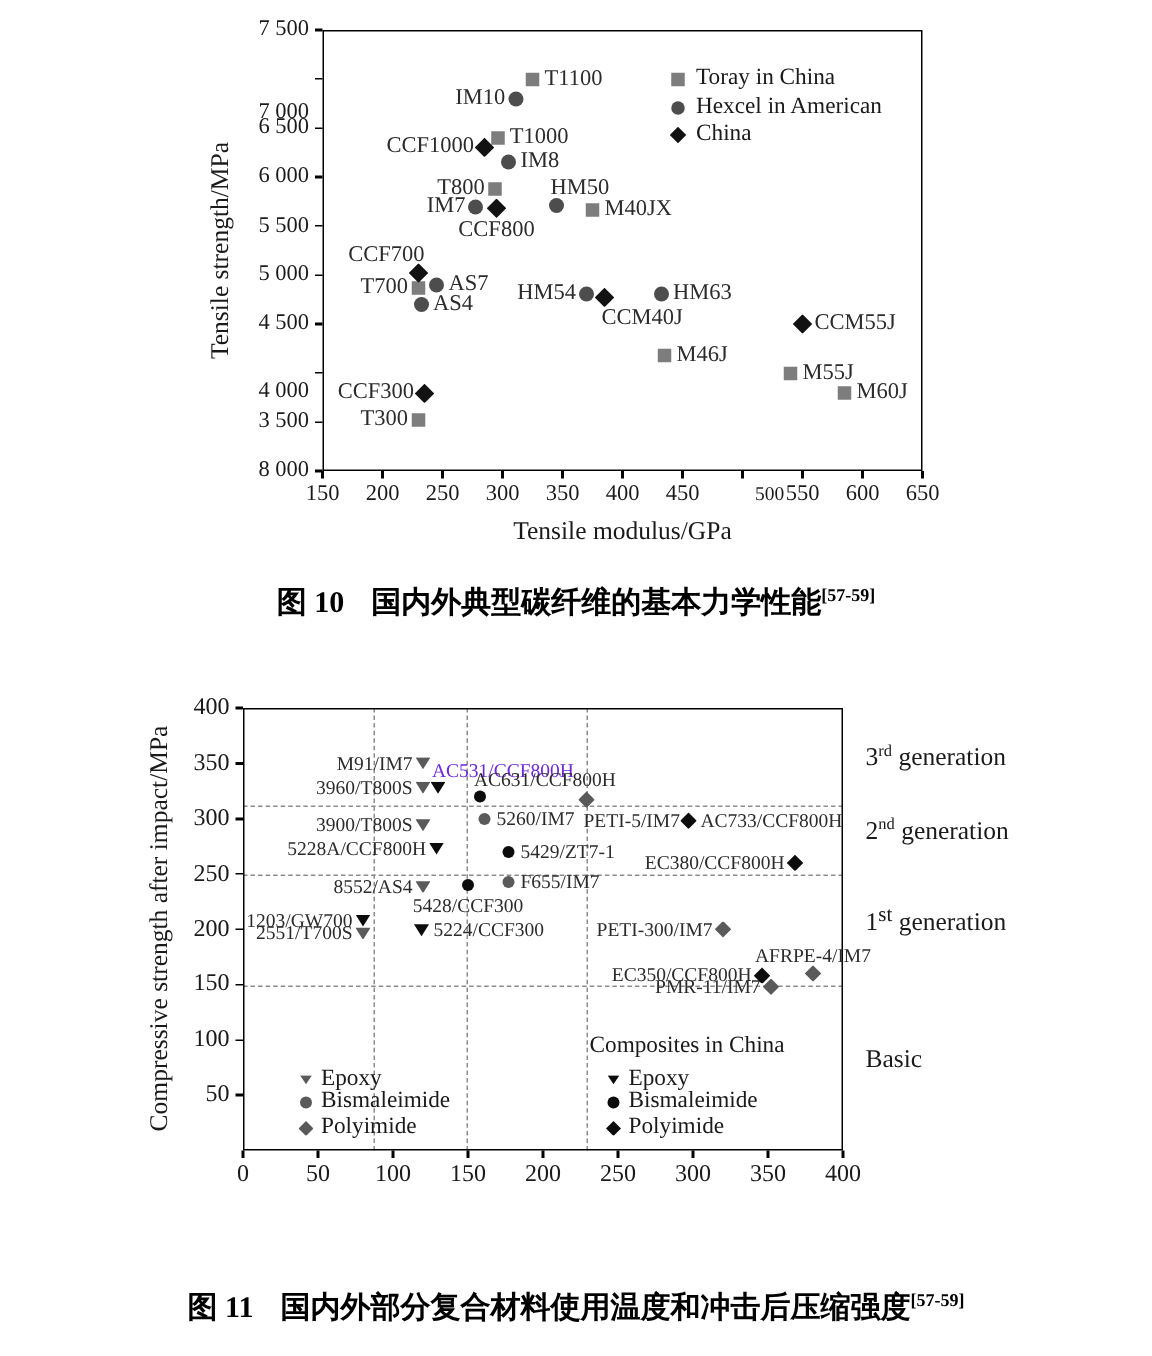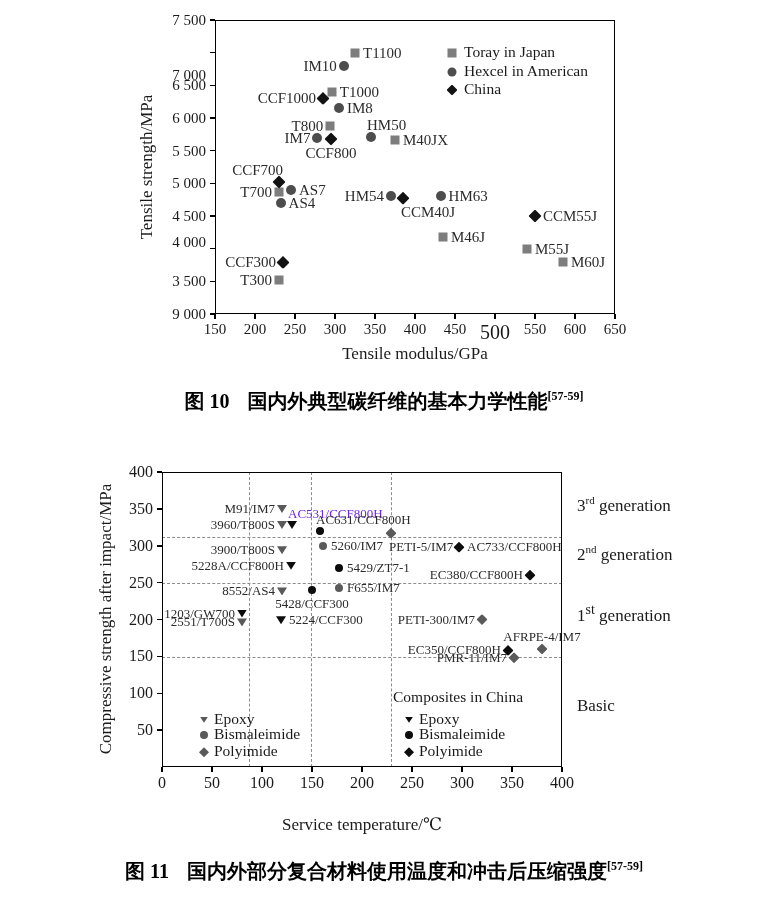--- a/index.html
+++ b/index.html
@@ -27,33 +27,33 @@
       <div style="position: absolute; left: 295px; top: 321px; transform: translateX(-50%); font-size: 15px; white-space: nowrap;">250</div>
       <div style="position: absolute; left: 334.25px; top: 314px; width: 1.5px; height: 5px; background: rgb(0, 0, 0);"></div>
       <div style="position: absolute; left: 335px; top: 321px; transform: translateX(-50%); font-size: 15px; white-space: nowrap;">300</div>
       <div style="position: absolute; left: 374.25px; top: 314px; width: 1.5px; height: 5px; background: rgb(0, 0, 0);"></div>
       <div style="position: absolute; left: 375px; top: 321px; transform: translateX(-50%); font-size: 15px; white-space: nowrap;">350</div>
       <div style="position: absolute; left: 414.25px; top: 314px; width: 1.5px; height: 5px; background: rgb(0, 0, 0);"></div>
       <div style="position: absolute; left: 415px; top: 321px; transform: translateX(-50%); font-size: 15px; white-space: nowrap;">400</div>
       <div style="position: absolute; left: 454.25px; top: 314px; width: 1.5px; height: 5px; background: rgb(0, 0, 0);"></div>
       <div style="position: absolute; left: 455px; top: 321px; transform: translateX(-50%); font-size: 15px; white-space: nowrap;">450</div>
       <div style="position: absolute; left: 494.25px; top: 314px; width: 1.5px; height: 5px; background: rgb(0, 0, 0);"></div>
-      <div style="position: absolute; left: 495px; top: 321px; transform: translateX(-50%); font-size: 20px; white-space: nowrap;">500</div>
+      <div style="position: absolute; left: 513px; top: 321px; transform: translateX(-50%); font-size: 13px; white-space: nowrap;">500</div>
       <div style="position: absolute; left: 534.25px; top: 314px; width: 1.5px; height: 5px; background: rgb(0, 0, 0);"></div>
       <div style="position: absolute; left: 535px; top: 321px; transform: translateX(-50%); font-size: 15px; white-space: nowrap;">550</div>
       <div style="position: absolute; left: 574.25px; top: 314px; width: 1.5px; height: 5px; background: rgb(0, 0, 0);"></div>
       <div style="position: absolute; left: 575px; top: 321px; transform: translateX(-50%); font-size: 15px; white-space: nowrap;">600</div>
       <div style="position: absolute; left: 614.25px; top: 314px; width: 1.5px; height: 5px; background: rgb(0, 0, 0);"></div>
       <div style="position: absolute; left: 615px; top: 321px; transform: translateX(-50%); font-size: 15px; white-space: nowrap;">650</div>
       <div style="position: absolute; left: 210px; top: 313.25px; width: 5px; height: 1.5px; background: rgb(0, 0, 0);"></div>
-      <div style="position: absolute; left: 206px; top: 314px; transform: translate(-100%, -50%); font-size: 15px; white-space: nowrap;">9 000</div>
+      <div style="position: absolute; left: 206px; top: 314px; transform: translate(-100%, -50%); font-size: 15px; white-space: nowrap;">8 000</div>
       <div style="position: absolute; left: 210px; top: 280.583px; width: 5px; height: 1.5px; background: rgb(0, 0, 0);"></div>
       <div style="position: absolute; left: 206px; top: 281.333px; transform: translate(-100%, -50%); font-size: 15px; white-space: nowrap;">3 500</div>
       <div style="position: absolute; left: 210px; top: 247.917px; width: 5px; height: 1.5px; background: rgb(0, 0, 0);"></div>
-      <div style="position: absolute; left: 206px; top: 242px; transform: translate(-100%, -50%); font-size: 15px; white-space: nowrap;">4 000</div>
+      <div style="position: absolute; left: 206px; top: 261px; transform: translate(-100%, -50%); font-size: 15px; white-space: nowrap;">4 000</div>
       <div style="position: absolute; left: 210px; top: 215.25px; width: 5px; height: 1.5px; background: rgb(0, 0, 0);"></div>
       <div style="position: absolute; left: 206px; top: 216px; transform: translate(-100%, -50%); font-size: 15px; white-space: nowrap;">4 500</div>
       <div style="position: absolute; left: 210px; top: 182.583px; width: 5px; height: 1.5px; background: rgb(0, 0, 0);"></div>
       <div style="position: absolute; left: 206px; top: 183.333px; transform: translate(-100%, -50%); font-size: 15px; white-space: nowrap;">5 000</div>
       <div style="position: absolute; left: 210px; top: 149.917px; width: 5px; height: 1.5px; background: rgb(0, 0, 0);"></div>
       <div style="position: absolute; left: 206px; top: 150.667px; transform: translate(-100%, -50%); font-size: 15px; white-space: nowrap;">5 500</div>
       <div style="position: absolute; left: 210px; top: 117.25px; width: 5px; height: 1.5px; background: rgb(0, 0, 0);"></div>
       <div style="position: absolute; left: 206px; top: 118px; transform: translate(-100%, -50%); font-size: 15px; white-space: nowrap;">6 000</div>
       <div style="position: absolute; left: 210px; top: 84.5833px; width: 5px; height: 1.5px; background: rgb(0, 0, 0);"></div>
       <div style="position: absolute; left: 206px; top: 85.3333px; transform: translate(-100%, -50%); font-size: 15px; white-space: nowrap;">6 500</div>
@@ -101,21 +101,21 @@
       <div style="position: absolute; left: 279px; top: 182.027px; white-space: nowrap; font-size: 15px; color: rgb(43, 43, 43); transform: translate(calc(-100% + 4px), calc(-100% - 3px));">CCF700</div>
       <span style="position: absolute; left: 331px; top: 138.907px; background: rgb(18, 18, 18); transform: translate(-50%, -50%); width: 13px; height: 13px; clip-path: polygon(50% 0px, 100% 50%, 50% 100%, 0px 50%);"></span>
       <div style="position: absolute; left: 331px; top: 138.907px; white-space: nowrap; font-size: 15px; color: rgb(43, 43, 43); transform: translate(-50%, 6px);">CCF800</div>
       <span style="position: absolute; left: 323px; top: 98.4px; background: rgb(18, 18, 18); transform: translate(-50%, -50%); width: 13px; height: 13px; clip-path: polygon(50% 0px, 100% 50%, 50% 100%, 0px 50%);"></span>
       <div style="position: absolute; left: 323px; top: 98.4px; white-space: nowrap; font-size: 15px; color: rgb(43, 43, 43); transform: translate(calc(-100% - 7px), -50%);">CCF1000</div>
       <span style="position: absolute; left: 403px; top: 198.36px; background: rgb(18, 18, 18); transform: translate(-50%, -50%); width: 13px; height: 13px; clip-path: polygon(50% 0px, 100% 50%, 50% 100%, 0px 50%);"></span>
       <div style="position: absolute; left: 403px; top: 198.36px; white-space: nowrap; font-size: 15px; color: rgb(43, 43, 43); transform: translate(-2px, 6px);">CCM40J</div>
       <span style="position: absolute; left: 535px; top: 216px; background: rgb(18, 18, 18); transform: translate(-50%, -50%); width: 13px; height: 13px; clip-path: polygon(50% 0px, 100% 50%, 50% 100%, 0px 50%);"></span>
       <div style="position: absolute; left: 535px; top: 216px; white-space: nowrap; font-size: 15px; color: rgb(43, 43, 43); transform: translate(8px, -50%);">CCM55J</div>
       <span style="position: absolute; left: 452px; top: 53px; background: rgb(125, 125, 125); transform: translate(-50%, -50%); width: 9px; height: 9px;"></span>
-      <div style="position: absolute; left: 464px; top: 53px; transform: translateY(-54%); font-size: 15.5px; white-space: nowrap;">Toray in Japan</div>
+      <div style="position: absolute; left: 464px; top: 53px; transform: translateY(-54%); font-size: 15.5px; white-space: nowrap;">Toray in China</div>
       <span style="position: absolute; left: 452px; top: 72px; background: rgb(77, 77, 77); transform: translate(-50%, -50%); width: 9px; height: 9px; border-radius: 50%;"></span>
       <div style="position: absolute; left: 464px; top: 72px; transform: translateY(-54%); font-size: 15.5px; white-space: nowrap;">Hexcel in American</div>
       <span style="position: absolute; left: 452px; top: 90px; background: rgb(18, 18, 18); transform: translate(-50%, -50%); width: 11px; height: 11px; clip-path: polygon(50% 0px, 100% 50%, 50% 100%, 0px 50%);"></span>
       <div style="position: absolute; left: 464px; top: 90px; transform: translateY(-54%); font-size: 15.5px; white-space: nowrap;">China</div>
       <div style="position: absolute; left: 415px; top: 344px; transform: translateX(-50%); font-size: 17px; white-space: nowrap;">Tensile modulus/GPa</div>
       <div style="position: absolute; left: 147px; top: 167px; transform: translate(-50%, -50%) rotate(-90deg); font-size: 17px; white-space: nowrap;">Tensile strength/MPa</div>
     </div>
   <div id="chart-fig11" class="chart-layer">
       <div style="position: absolute; left: 249px; top: 472px; width: 0px; height: 295px; border-left: 1.5px dashed rgb(140, 140, 140);"></div>
       <div style="position: absolute; left: 311px; top: 472px; width: 0px; height: 295px; border-left: 1.5px dashed rgb(140, 140, 140);"></div>
@@ -210,21 +210,20 @@
       <span style="position: absolute; left: 409px; top: 719.8px; background: rgb(12, 12, 12); transform: translate(-50%, -50%); width: 8px; height: 6px; clip-path: polygon(0px 0px, 100% 0px, 50% 100%);"></span>
       <div style="position: absolute; left: 419px; top: 719.8px; transform: translateY(-54%); font-size: 15.5px; white-space: nowrap;">Epoxy</div>
       <span style="position: absolute; left: 409px; top: 735.288px; background: rgb(12, 12, 12); transform: translate(-50%, -50%); width: 8px; height: 8px; border-radius: 50%;"></span>
       <div style="position: absolute; left: 419px; top: 735.288px; transform: translateY(-54%); font-size: 15.5px; white-space: nowrap;">Bismaleimide</div>
       <span style="position: absolute; left: 409px; top: 752.25px; background: rgb(12, 12, 12); transform: translate(-50%, -50%); width: 10px; height: 10px; clip-path: polygon(50% 0px, 100% 50%, 50% 100%, 0px 50%);"></span>
       <div style="position: absolute; left: 419px; top: 752.25px; transform: translateY(-54%); font-size: 15.5px; white-space: nowrap;">Polyimide</div>
       <div style="position: absolute; left: 577px; top: 505.188px; transform: translateY(-50%); font-size: 17px; white-space: nowrap;">3<sup style="font-size: 11px;">rd</sup> generation</div>
       <div style="position: absolute; left: 577px; top: 553.862px; transform: translateY(-50%); font-size: 17px; white-space: nowrap;">2<sup style="font-size: 11px; margin-top: 28px;">nd</sup> generation</div>
       <div style="position: absolute; left: 577px; top: 614.337px; transform: translateY(-50%); font-size: 17px; white-space: nowrap;">1<sup style="font-size: 14px;">st</sup> generation</div>
       <div style="position: absolute; left: 577px; top: 705.788px; transform: translateY(-50%); font-size: 17px; white-space: nowrap;">Basic</div>
-      <div style="position: absolute; left: 362px; top: 814px; transform: translateX(-50%); font-size: 17px; white-space: nowrap;">Service temperature/℃</div>
       <div style="position: absolute; left: 106px; top: 619px; transform: translate(-50%, -50%) rotate(-90deg); font-size: 17px; white-space: nowrap;">Compressive strength after impact/MPa</div>
     </div>
 
   <div id="caption-10" class="caption">
     <span>图 10</span><span class="cap-text">国内外典型碳纤维的基本力学性能</span><sup>[57-59]</sup>
   </div>
 
   <div id="caption-11" class="caption">
     <span>图 11</span><span class="cap-text">国内外部分复合材料使用温度和冲击后压缩强度</span><sup>[57-59]</sup>
   </div>

